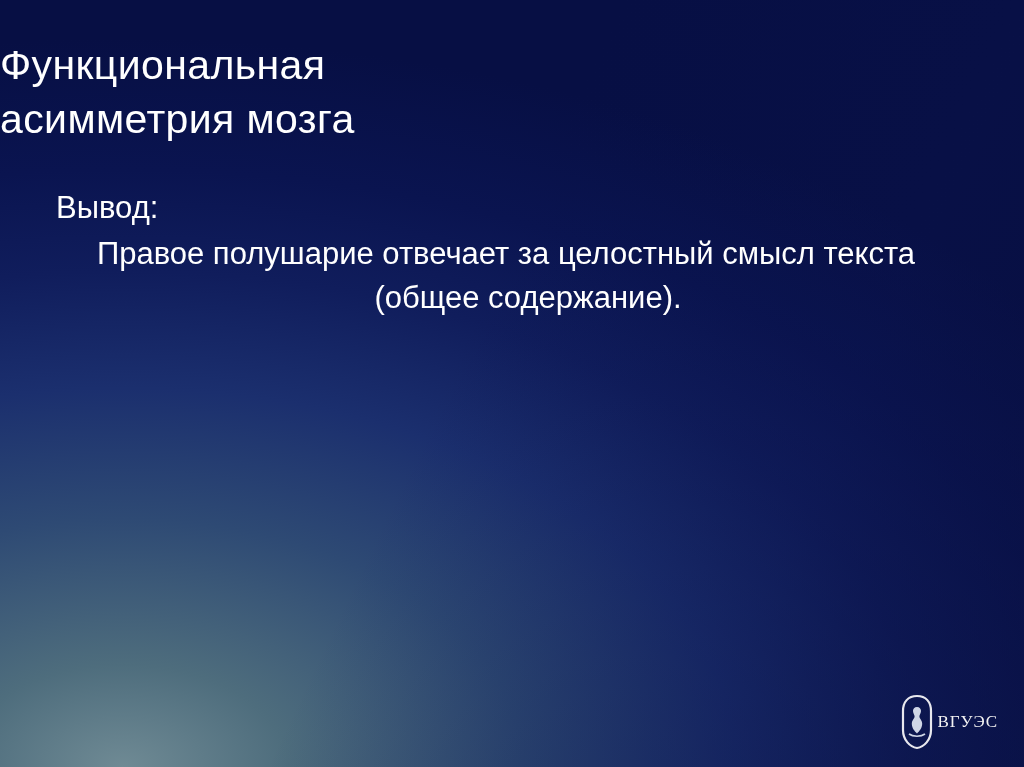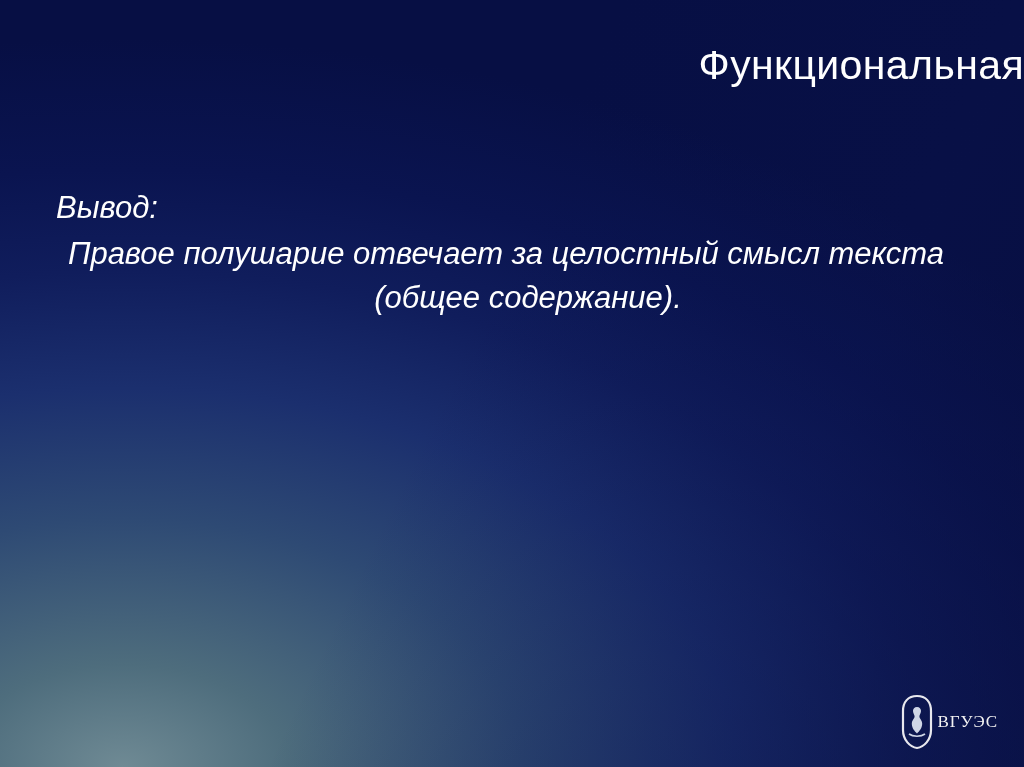--- a/index.html
+++ b/index.html
@@ -26,21 +26,21 @@
     inset: 0;
     background:
       linear-gradient(115deg, rgba(16,28,96,0.0) 0%, rgba(16,28,96,0.0) 45%, rgba(10,18,74,0.35) 75%, rgba(8,14,62,0.55) 100%);
     pointer-events: none;
   }
   .title {
     position: absolute;
     top: 38px;
     left: 0;
     width: 1024px;
-    text-align: right;
+    text-align: left;
     color: #ffffff;
     font-size: 41px;
     line-height: 1.32;
     letter-spacing: 0.4px;
     z-index: 2;
   }
   .title .line2 {
     display: block;
   }
   .body-block {
@@ -48,21 +48,20 @@
     left: 56px;
     top: 186px;
     width: 900px;
     color: #ffffff;
     font-size: 31px;
     line-height: 1.42;
     z-index: 2;
   }
   .para {
     margin: 0 0 2px 0;
-    font-style: italic;
   }
   .hang {
     padding-left: 44px;
     text-indent: -44px;
     text-align: center;
   }
   .gap {
     height: 56px;
   }
   .logo {
@@ -84,20 +83,21 @@
     margin-left: 3px;
   }
 </style>
 </head>
 <body>
 
 <div class="slide">
 
   <div class="title">
     <span>Функциональная</span>
+    <span class="line2">асимметрия  мозга</span>
   </div>
 
   <div class="body-block">
     <p class="para">Вывод:</p>
     <p class="para hang">Правое полушарие отвечает за целостный смысл текста (общее содержание).</p>
     <div class="gap"></div>
   </div>
 
   <div class="logo">
     <svg width="34" height="56" viewBox="0 0 34 56">

